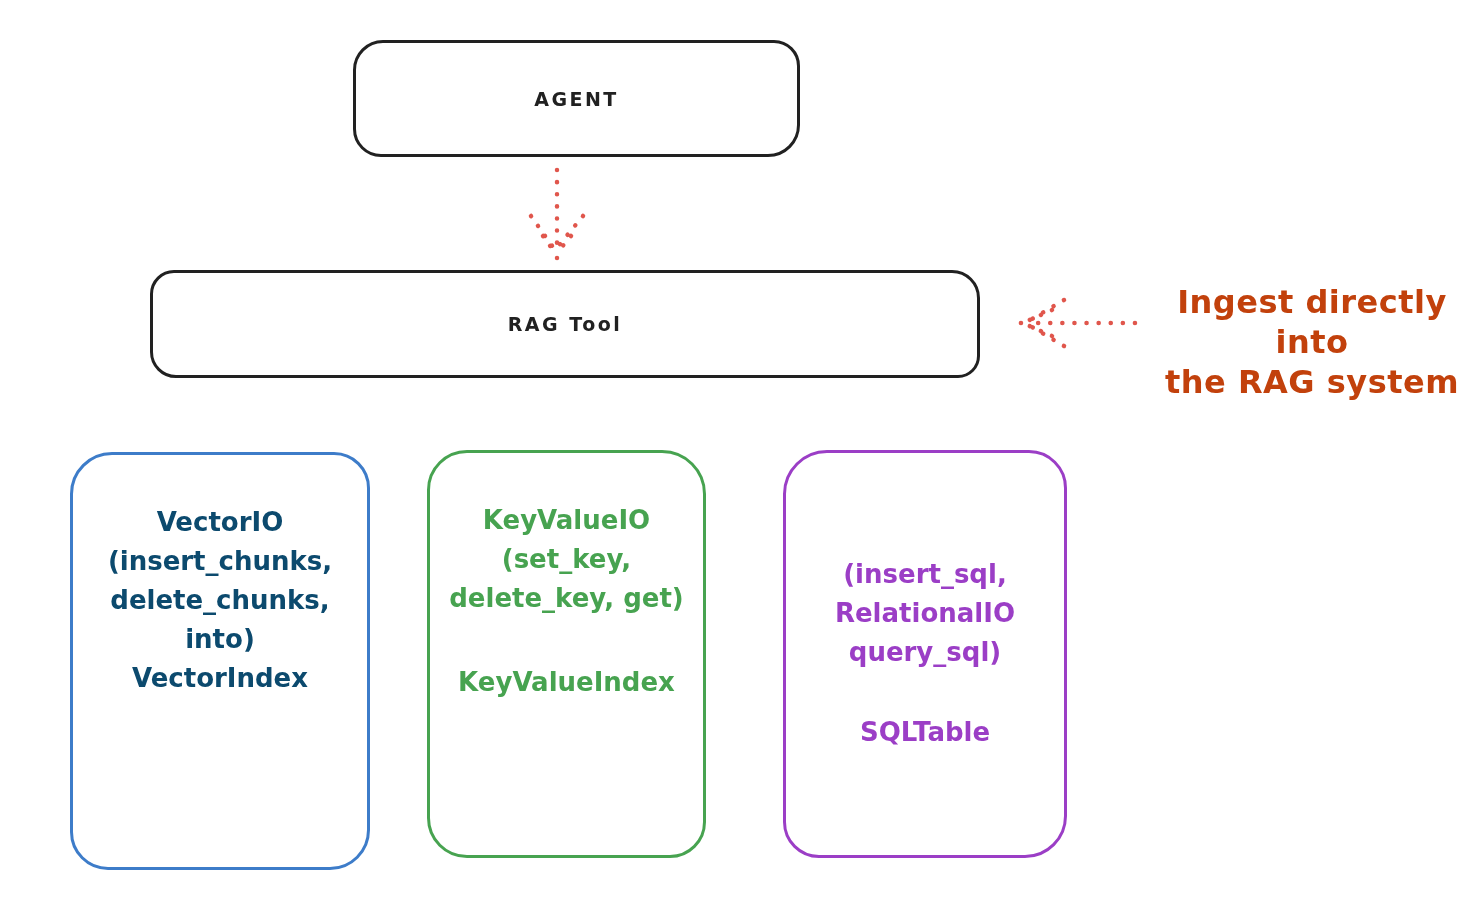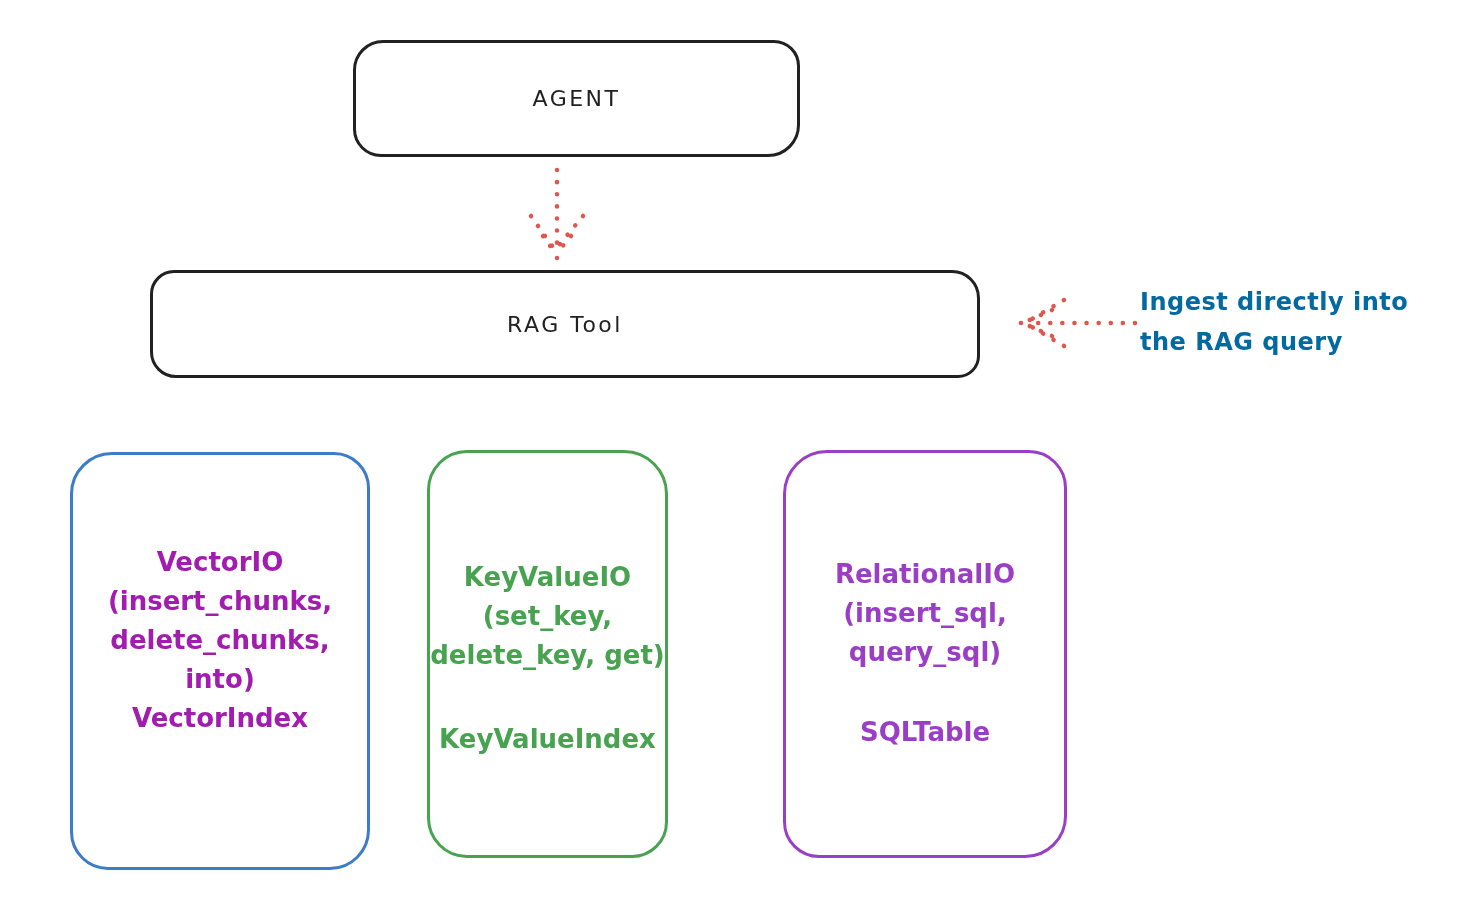--- a/index.html
+++ b/index.html
@@ -21,22 +21,22 @@
     box-sizing: border-box;
     display: flex;
     align-items: center;
     justify-content: center;
   }
   .node-black {
     border: 3.5px solid #212121;
     color: #212121;
   }
   .node-label {
-    font-size: 22px;
-    font-weight: 400;
+    font-size: 19px;
+    font-weight: 700;
     letter-spacing: 2.5px;
     white-space: nowrap;
   }
   #agent-node {
     left: 353px; top: 40px;
     width: 447px; height: 117px;
     border-radius: 30px 26px 32px 28px;
   }
   #rag-tool-node {
     left: 150px; top: 270px;
@@ -62,52 +62,53 @@
   }
   .index-line {
     font-size: 26px;
     line-height: 39px;
     white-space: nowrap;
   }
   #vector-io-node {
     left: 70px; top: 452px;
     width: 300px; height: 418px;
     border-radius: 42px 36px 40px 38px;
-    color: #a21caf; border-color: #3d7cc9;
-    padding-top: 88px;
+    color: #0c4a6e; border-color: #3d7cc9;
+    padding-top: 48px;
   }
   #vector-io-node .index-line { }
   #key-value-io-node {
     left: 427px; top: 450px;
-    width: 241px; height: 408px;
+    width: 279px; height: 408px;
     border-radius: 40px 44px 36px 40px;
     color: #47a350; border-color: #47a350;
-    padding-top: 105px;
+    padding-top: 48px;
   }
   #key-value-io-node .index-line { margin-top: 45px; text-align: center; }
   #relational-io-node {
     left: 783px; top: 450px;
     width: 284px; height: 408px;
     border-radius: 44px 38px 42px 36px;
     color: #9b3ec6; border-color: #9b3ec6;
     padding-top: 102px;
   }
   #relational-io-node .index-line { margin-top: 41px; }
   #arrow-layer {
     position: absolute;
     left: 0; top: 0;
     width: 1484px; height: 910px;
     pointer-events: none;
   }
   #ingest-annotation {
     position: absolute;
     left: 1140px; top: 282px;
     width: 344px;
-    color: #0369a1;
-    font-size: 24px;
+    text-align: center;
+    color: #c2410c;
+    font-size: 32px;
     line-height: 40px;
     font-weight: 700;
     letter-spacing: 0.5px;
   }
 </style>
 </head>
 <body>
 
 <div id="canvas">
 
@@ -135,38 +136,38 @@
       <path d="M1064 300 L1027 322"></path>
       <path d="M1064 346 L1027 324"></path>
       <path d="M1052 310 L1025 322"></path>
       <path d="M1052 336 L1025 324"></path>
       <path d="M1021 323 L1020 323"></path>
     </g>
   </svg>
 
   <div id="ingest-annotation">
     <div>Ingest directly into</div>
-    <div>the RAG query</div>
+    <div>the RAG system</div>
   </div>
 
   <div class="store-node" id="vector-io-node">
     <div class="store-line">VectorIO</div>
     <div class="store-line">(insert_chunks,</div>
     <div class="store-line">delete_chunks,</div>
     <div class="store-line">into)</div>
     <div class="index-line">VectorIndex</div>
   </div>
 
   <div class="store-node" id="key-value-io-node">
     <div class="store-line">KeyValueIO</div>
     <div class="store-line">(set_key,</div>
     <div class="store-line">delete_key, get)</div>
     <div class="index-line">KeyValueIndex</div>
   </div>
 
   <div class="store-node" id="relational-io-node">
+    <div class="store-line">(insert_sql,</div>
     <div class="store-line">RelationalIO</div>
-    <div class="store-line">(insert_sql,</div>
     <div class="store-line">query_sql)</div>
     <div class="index-line">SQLTable</div>
   </div>
 
 </div>
 
 </body></html>

